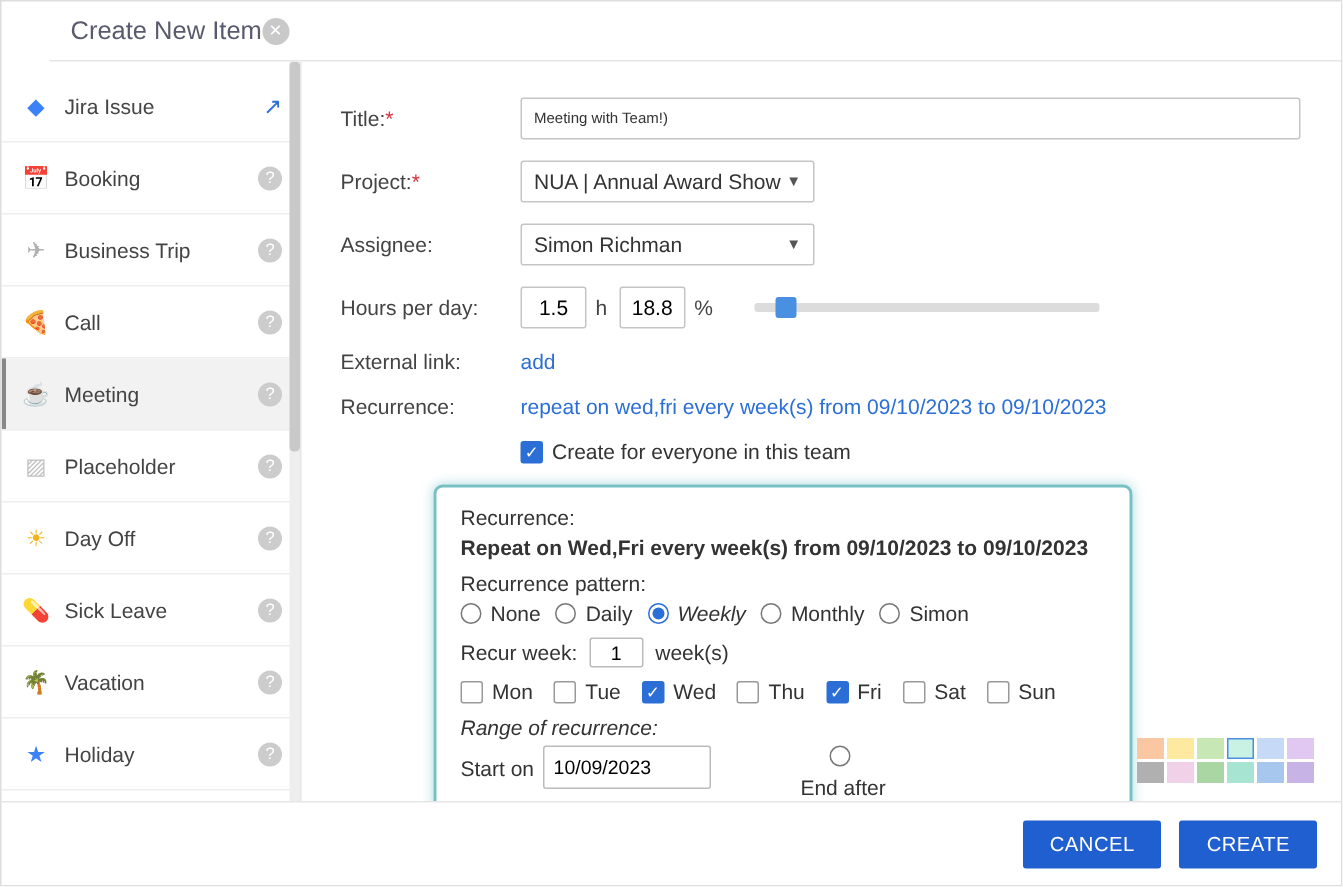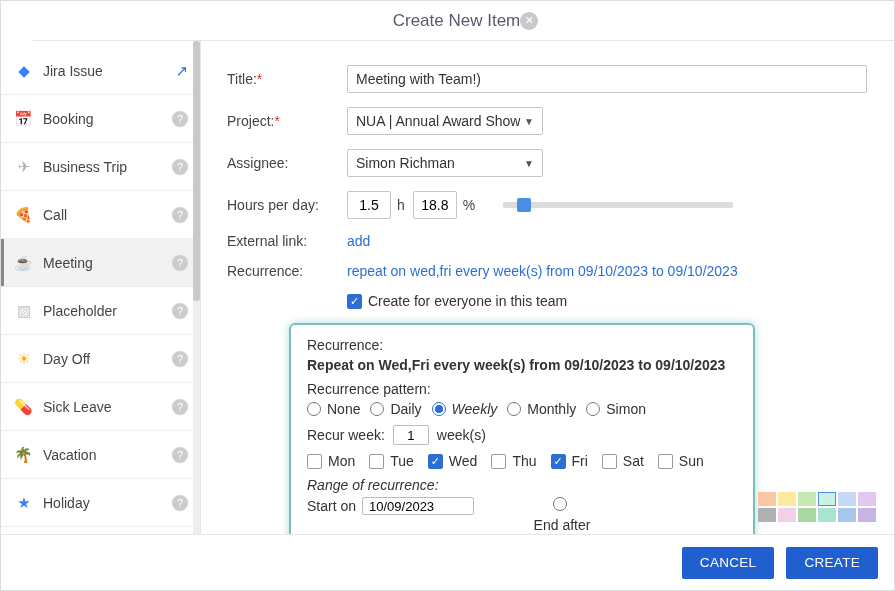--- a/index.html
+++ b/index.html
@@ -18,21 +18,21 @@
     height: 591px;
     border: 1px solid #ddd;
     display: flex;
     flex-direction: column;
     background: #fff;
   }
   .modal-header {
     height: 40px;
     display: flex;
     align-items: center;
-    justify-content: center;
+    justify-content: flex-start;
     padding: 0 10px 0 14px;
     border-bottom: 1px solid #e6e6e6;
     color: #5a5a6e;
     margin-left: 32px;
   }
   .modal-header .title {
     font-size: 17px;
   }
   .close-btn {
     width: 18px; height: 18px;
@@ -125,21 +125,21 @@
     width: 120px;
     color: #444;
   }
   .req { color: #d9333f; }
   .text-input {
     flex: 1;
     height: 28px;
     border: 1px solid #c5c5c5;
     border-radius: 2px;
     padding: 0 8px;
-    font-size: 14px;
+    font-size: 10px;
     font-family: inherit;
     color: #333;
   }
   .text-input.wide { max-width: 520px; }
   .select {
     width: 196px;
     height: 28px;
     border: 1px solid #c5c5c5;
     border-radius: 2px;
     padding: 0 8px;
@@ -243,21 +243,21 @@
     border: 1px solid #bbb;
     border-radius: 2px;
     text-align: center;
     font-size: 13px;
     font-family: inherit;
     padding: 0 2px;
   }
   .day-opt { display:flex; align-items:center; margin-right:10px; }
   .date-input {
     width: 112px;
-    height: 18px;
+    height: 29px;
     border: 1px solid #bbb;
     border-radius: 2px;
     font-size: 13px;
     padding: 0 6px;
     font-family: inherit;
   }
   .range-right { display:flex; flex-direction:column; gap:6px; margin-left: 42px; }
   .range-right .opt { display:flex; align-items:center; gap:6px;flex-direction:column; }
 
   .color-picker {

